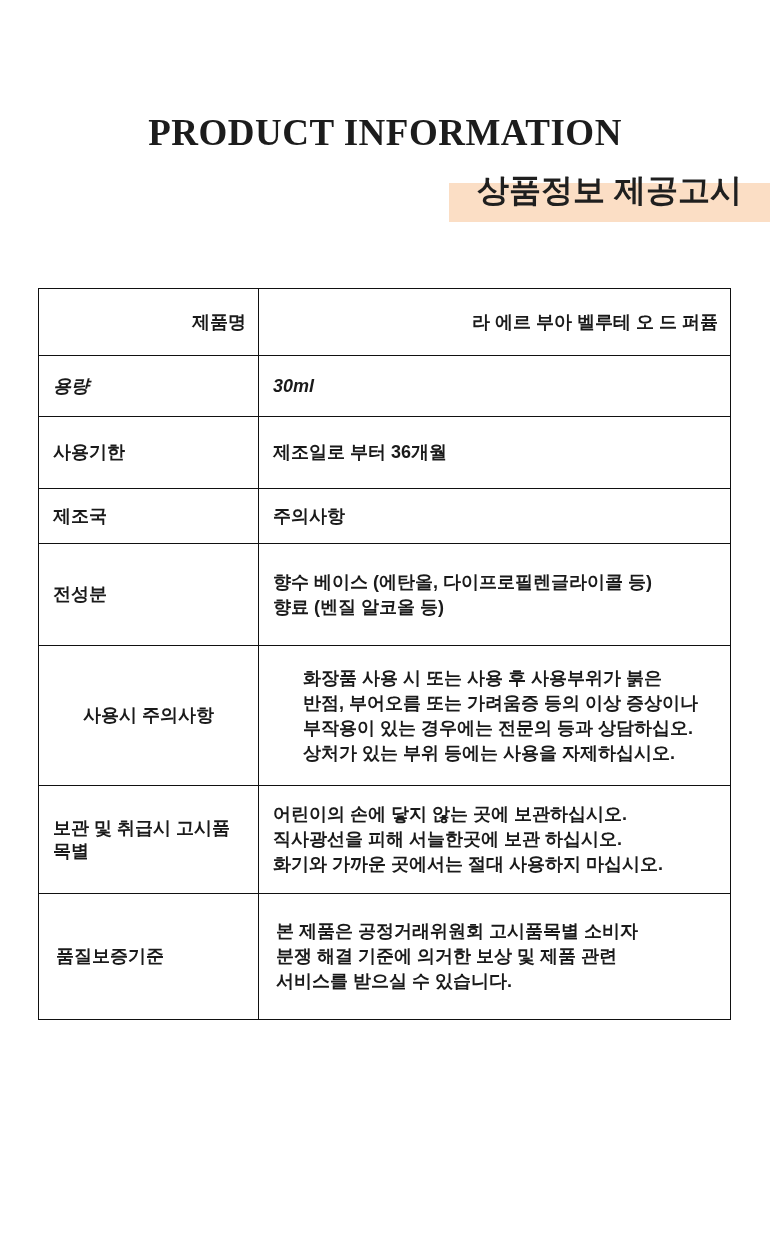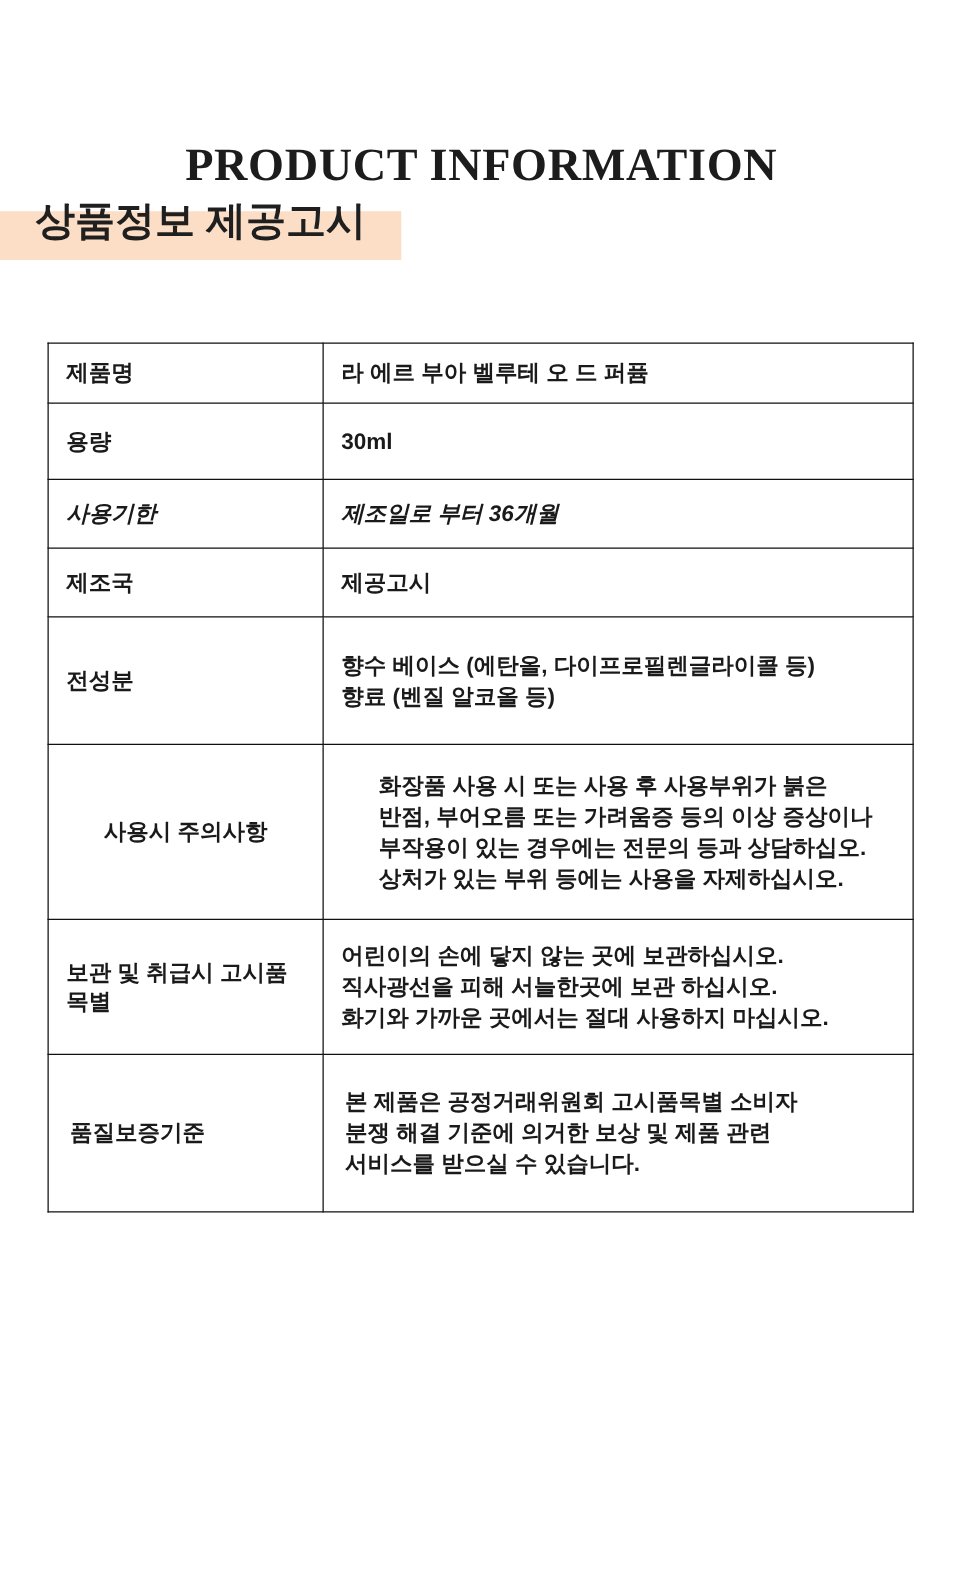--- a/index.html
+++ b/index.html
@@ -21,22 +21,22 @@
     font-family:"Liberation Serif", serif;
     font-weight:700;
     font-size:37px;
     line-height:44px;
     letter-spacing:0.5px;
     text-align:center;
     margin:111px 0 0 0;
     color:#1c1c1c;
   }
   .subtitle-row{
-    text-align:left;
-    margin-top:1px;
+    text-align:right;
+    margin-top:15px;
   }
   .page-subtitle{
     position:relative;
     display:inline-block;
     font-size:32px;
     font-weight:700;
     line-height:40px;
     padding:0 28px;
     color:#1f1f1f;
     z-index:0;
@@ -67,23 +67,23 @@
     color:var(--text);
     padding:6px 12px 6px 14px;
   }
   table.product-table th{
     line-height:23px;
   }
   table.product-table td .value-line{
     line-height:25px;
     white-space:nowrap;
   }
-  tr.r1 td, tr.r1 th{height:48px;}
-  tr.r2 td, tr.r2 th{height:61px;}
-  tr.r3 td, tr.r3 th{height:55px;font-style:italic;}
+  tr.r1 td, tr.r1 th{height:67px;text-align:right;}
+  tr.r2 td, tr.r2 th{height:61px;font-style:italic;}
+  tr.r3 td, tr.r3 th{height:72px;}
   tr.r4 td, tr.r4 th{height:60px;}
   tr.r5 td, tr.r5 th{height:55px;}
   tr.r6 td, tr.r6 th{height:102px;}
   tr.r7 td, tr.r7 th{height:140px;padding-left:44px;}
   tr.r8 td, tr.r8 th{height:108px;}
   tr.r9 td, tr.r9 th{height:126px;padding-left:17px;}
 </style>
 </head>
 <body>
 
@@ -118,21 +118,21 @@
     <th>사용기한</th>
     <td>
       <div class="value-line">제조일로 부터 36개월</div>
     </td>
   </tr>
 
 
   <tr class="r5">
     <th>제조국</th>
     <td>
-      <div class="value-line">제공고시</div>
+      <div class="value-line">주의사항</div>
     </td>
   </tr>
 
   <tr class="r6">
     <th>전성분</th>
     <td>
       <div class="value-line">향수 베이스 (에탄올, 다이프로필렌글라이콜 등)</div>
       <div class="value-line">향료 (벤질 알코올 등)</div>
     </td>
   </tr>

